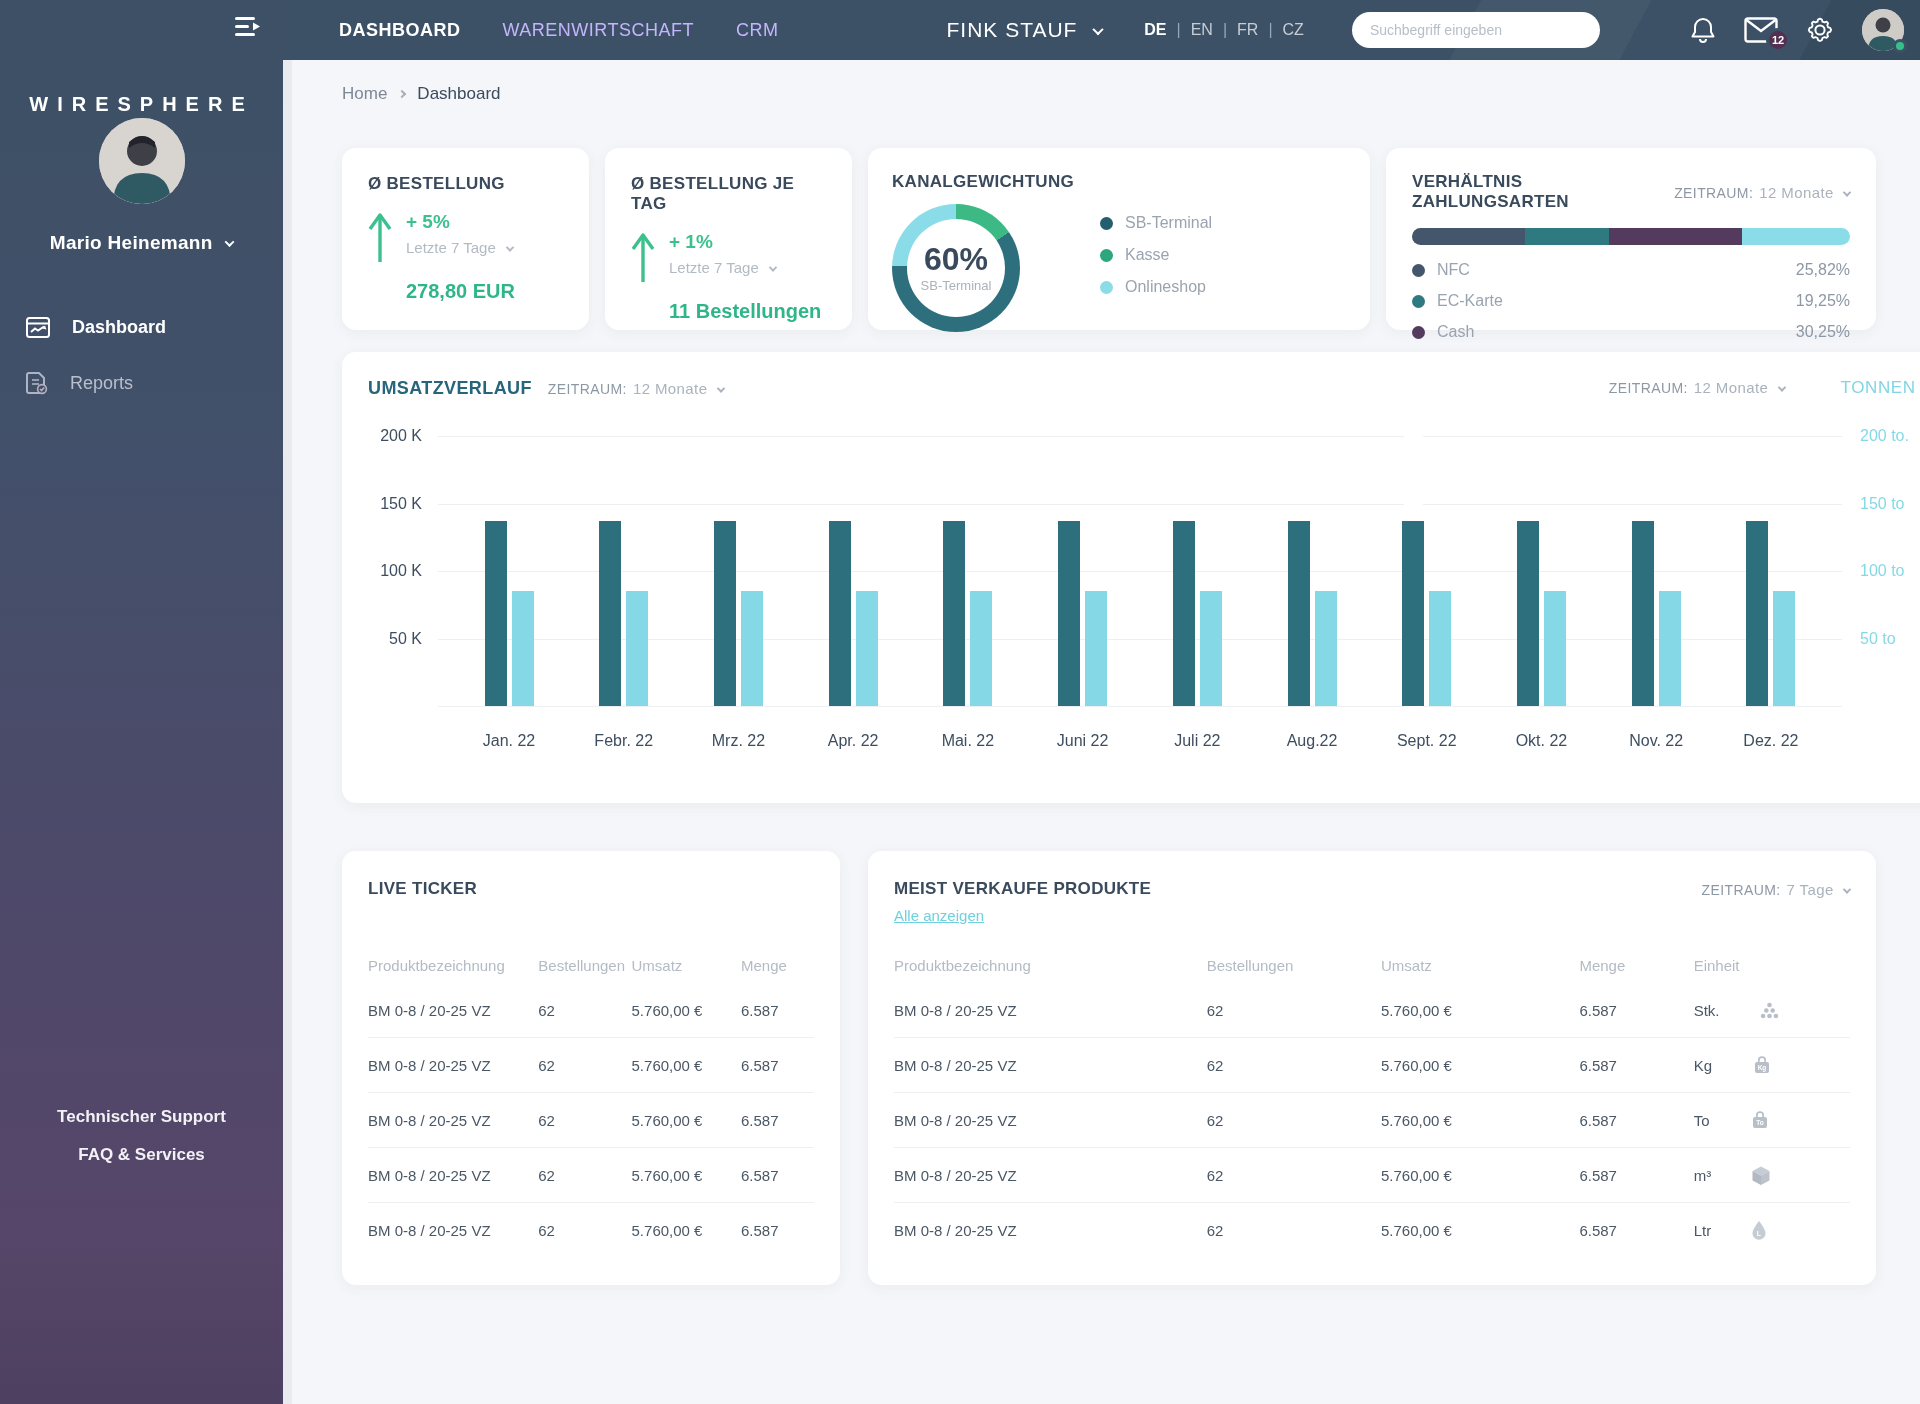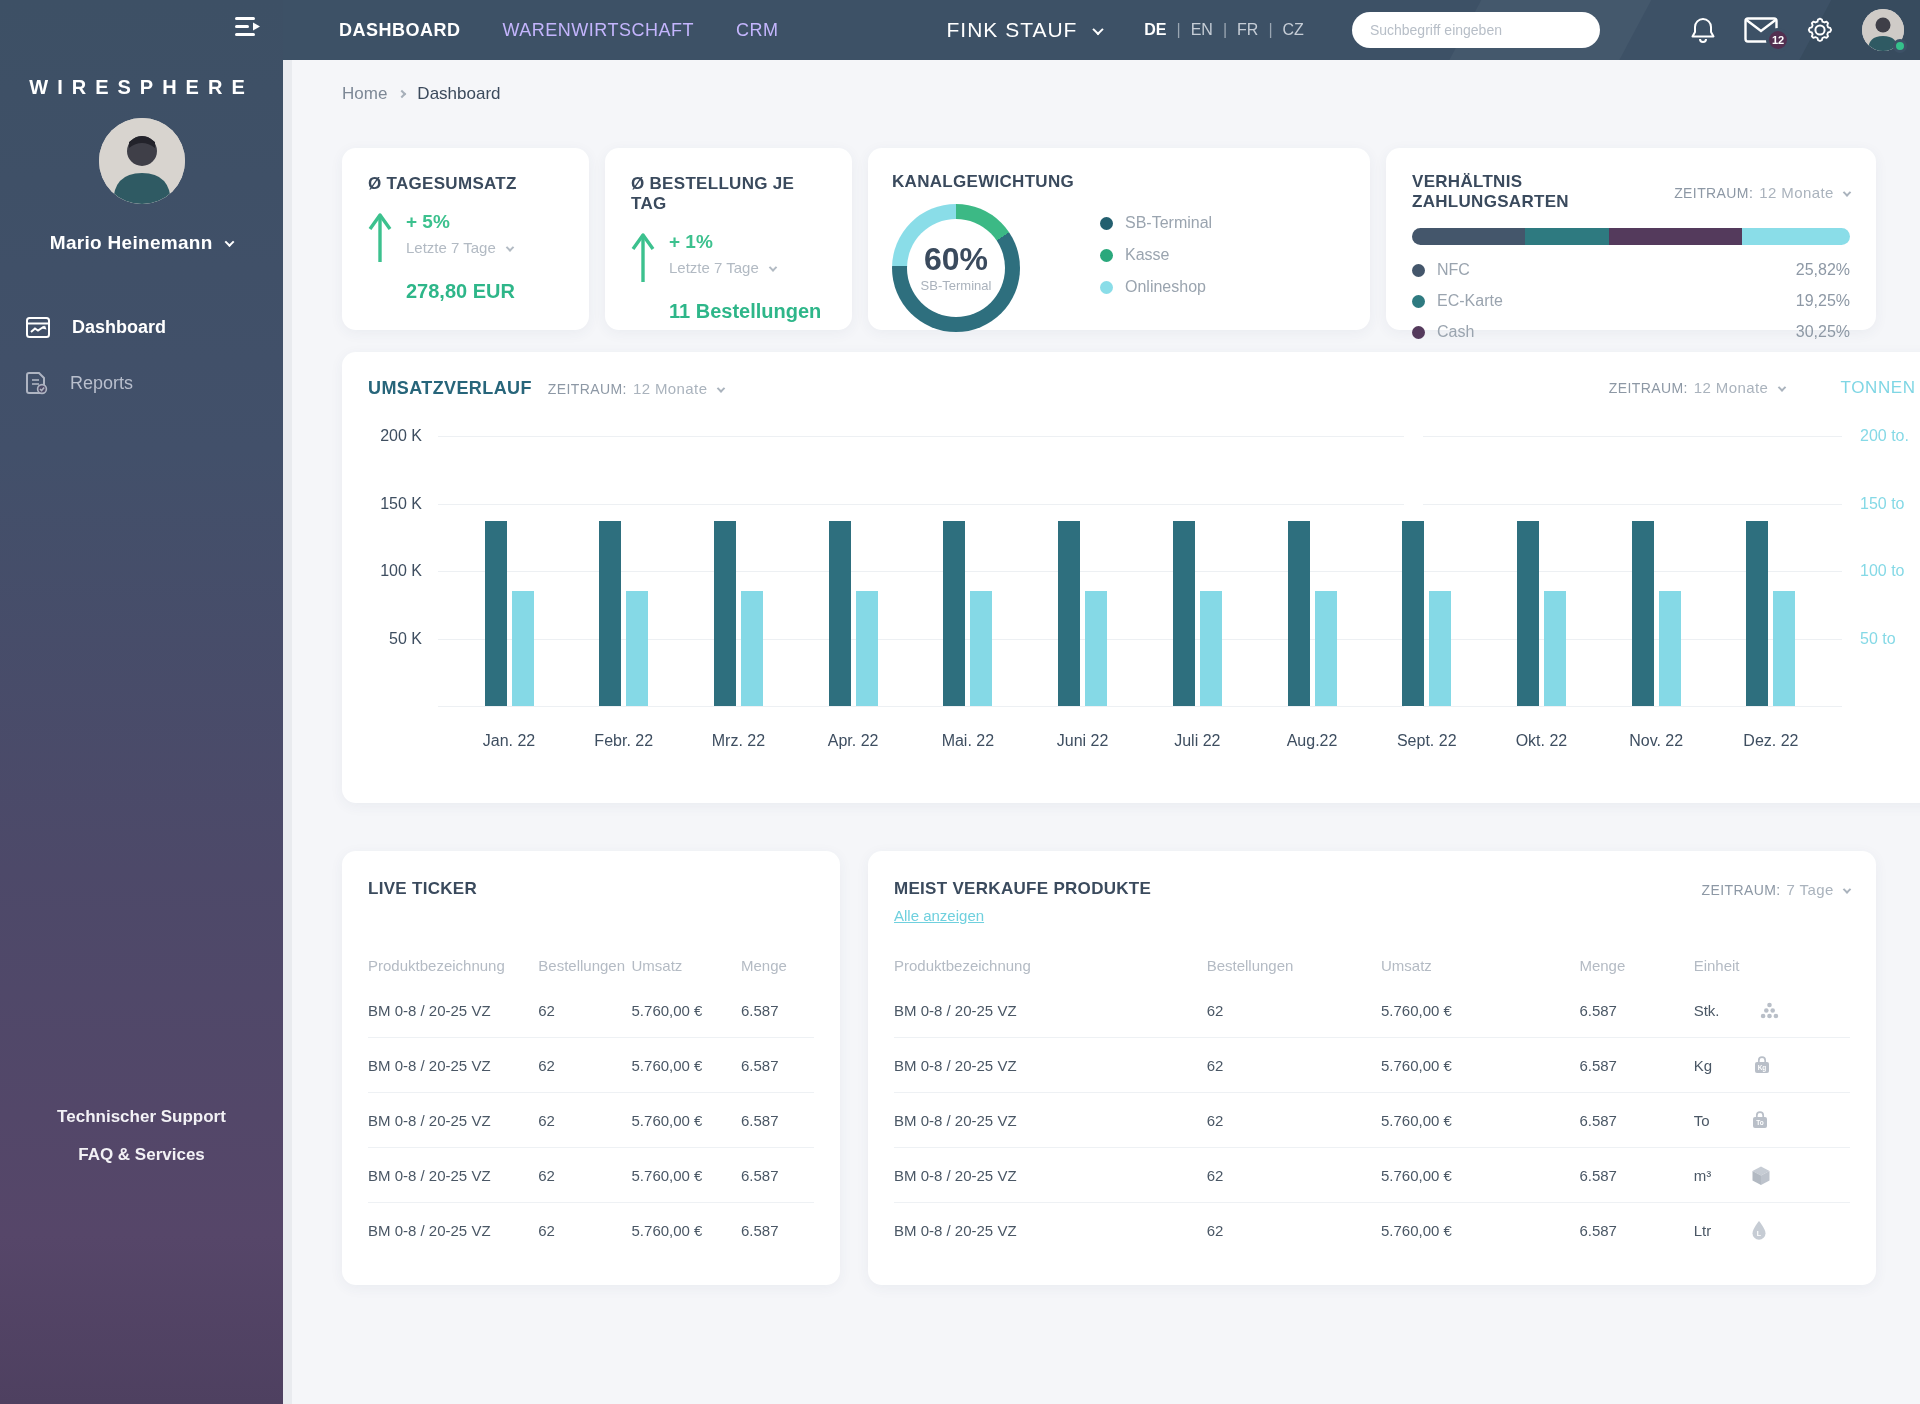--- a/index.html
+++ b/index.html
@@ -6,21 +6,21 @@
   html,body { background:#e7e9ec; }
   body { font-family:"Liberation Sans", sans-serif; }
   #app { position:relative; width:1920px; height:1404px; background:#f5f6f9; overflow:hidden; }
 
   
   .sidebar { position:absolute; left:0; top:0; width:283px; height:1404px;
     background:linear-gradient(180deg,#3d5065 0%,#42506a 32%,#4d4969 62%,#564669 88%,#4e4060 100%);
     color:#fff; z-index:5; }
   .edge-strip { position:absolute; left:283px; top:60px; width:9px; height:1344px; background:#e9ebef; z-index:4; }
   .burger { position:absolute; top:16px; right:22px; width:26px; height:22px; cursor:pointer; }
-  .logo { position:absolute; top:76px; width:100%; text-align:center; font-size:20px; font-weight:bold;
+  .logo { position:absolute; top:93px; width:100%; text-align:center; font-size:20px; font-weight:bold;
     letter-spacing:9px; color:#fff; }
   .side-avatar { position:absolute; top:118px; left:50%; transform:translateX(-50%);
     width:86px; height:86px; border-radius:50%; overflow:hidden; background:#d9d6d2; }
   .side-user { position:absolute; top:232px; width:100%; text-align:center; font-size:19px; font-weight:bold;
     letter-spacing:.3px; }
   .side-user .chev { margin-left:8px; }
   .side-menu { position:absolute; top:300px; left:0; width:100%; }
   .side-item { display:flex; align-items:center; gap:22px; padding:17px 0 17px 26px; cursor:pointer;
     font-size:18px; color:#b9bfcd; }
   .side-item.active { color:#fff; font-weight:bold; }
@@ -255,21 +255,21 @@
   </header>
 
   <main class="content">
     <div class="breadcrumb">
       <span>Home</span>
       <span class="bc-chev"></span>
       <span class="cur">Dashboard</span>
     </div>
 
     <section class="card kpi" style="left:50px; top:88px; width:247px; height:182px;">
-      <div class="card-title">Ø TAGESUMSATZ</div>
+      <div class="card-title">Ø BESTELLUNG</div>
       <div class="kpi-row">
         <svg width="24" height="52" viewBox="0 0 24 52">
           <line x1="12" y1="6" x2="12" y2="50" stroke="#3cc18e" stroke-width="3.4"></line>
           <polyline points="2,17 12,3 22,17" fill="none" stroke="#3cc18e" stroke-width="3.4" stroke-linejoin="round"></polyline>
         </svg>
         <div>
           <div class="kpi-delta">+ 5%</div>
           <div class="kpi-period">
             <span>Letzte 7 Tage</span>
             <span class="chev"></span>

